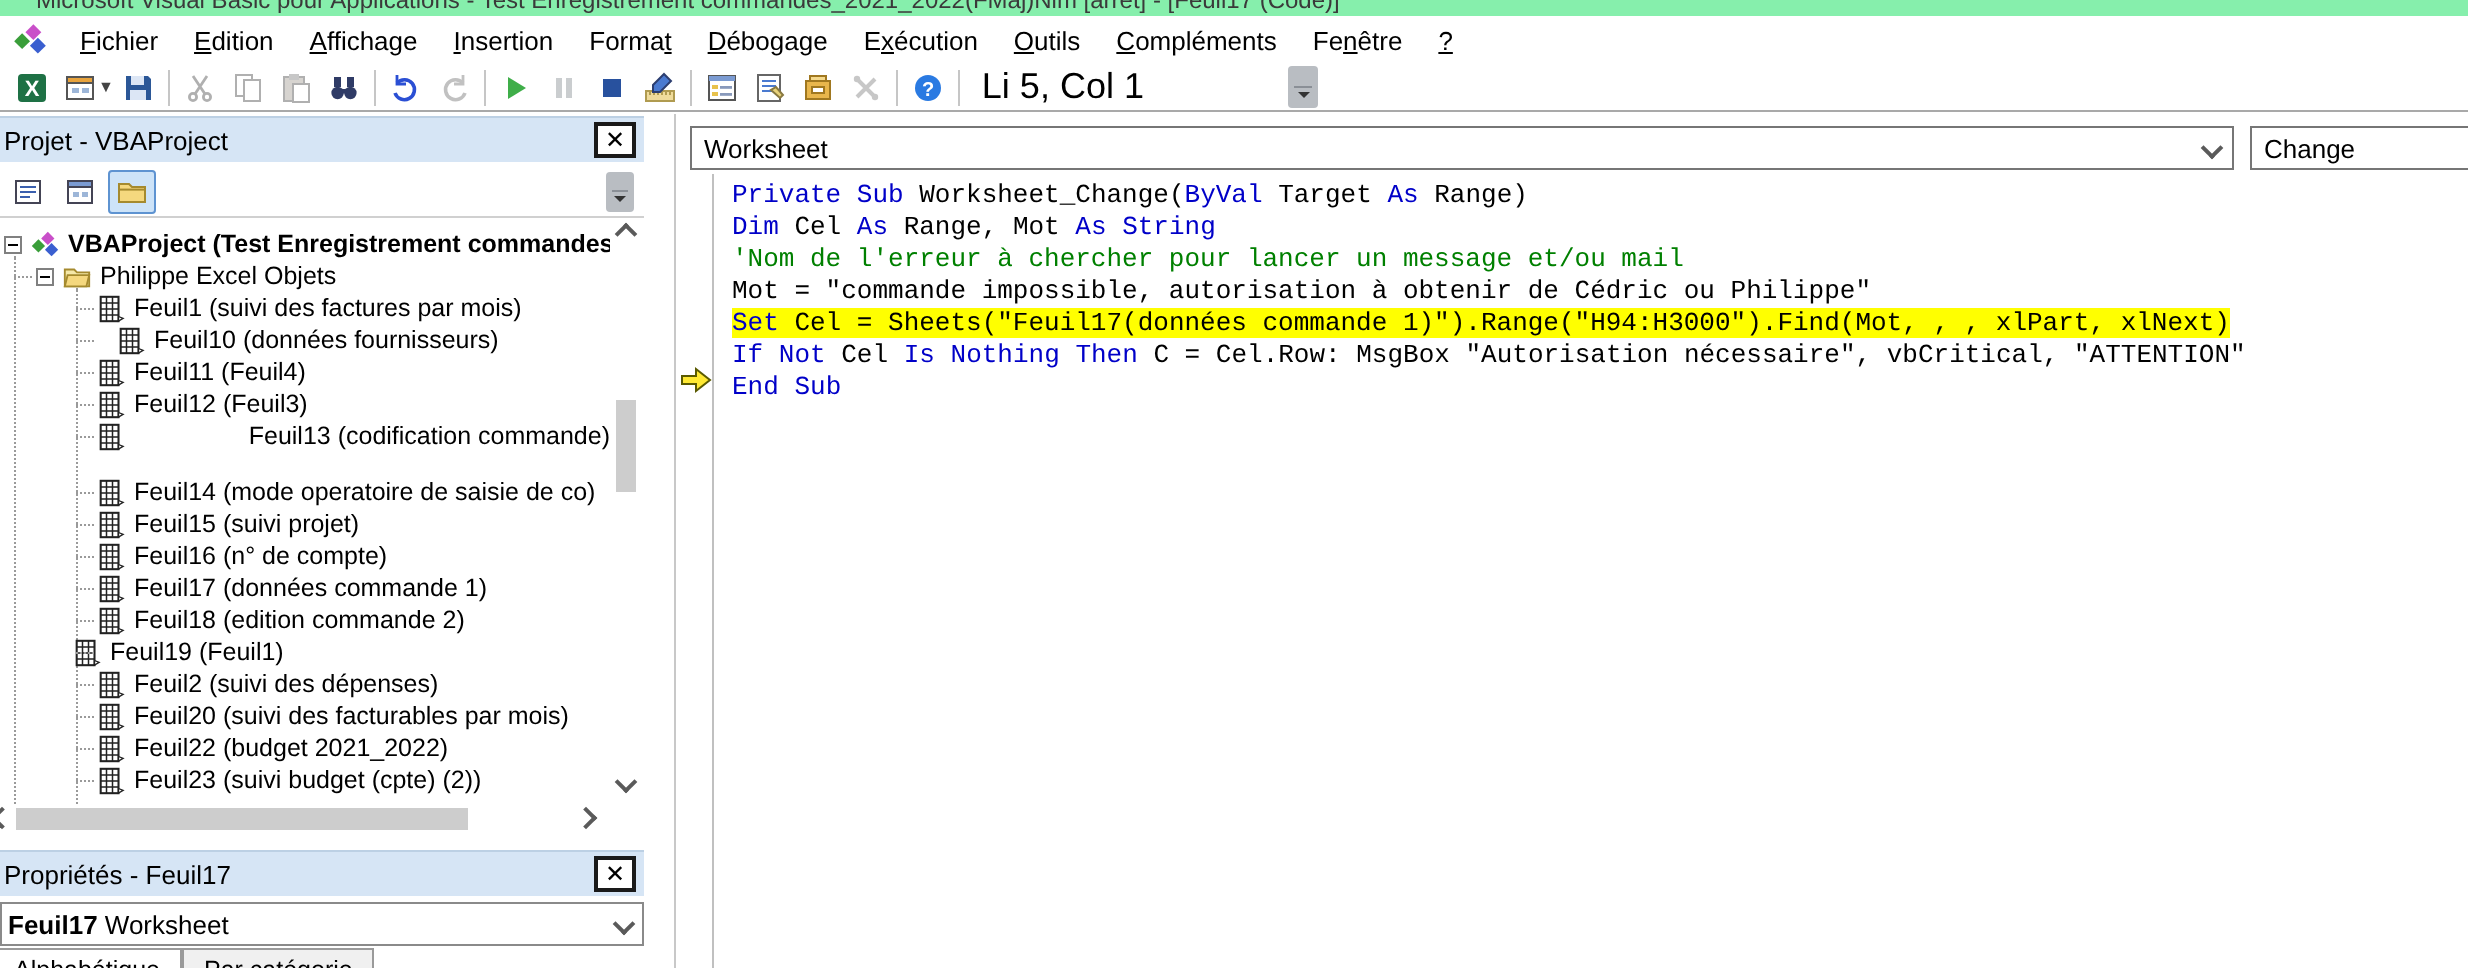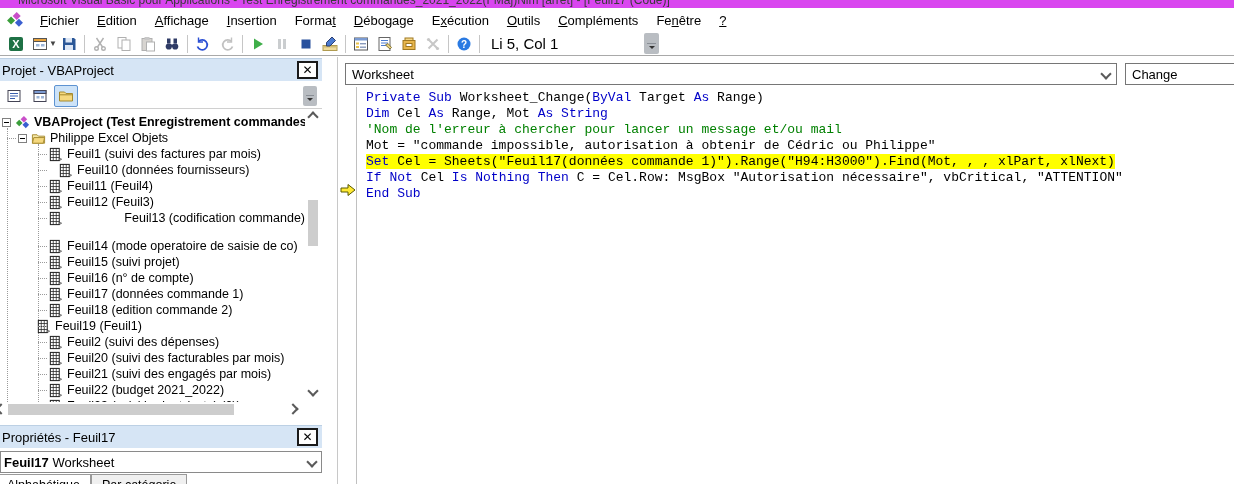--- a/index.html
+++ b/index.html
@@ -1,38 +1,38 @@
 <!DOCTYPE html>
 <html><head>
 <meta charset="utf-8">
 <style>
   * { margin:0; padding:0; box-sizing:border-box; }
   html,body { width:1234px; height:484px; overflow:hidden; background:#fff;
               font-family:"Liberation Sans","DejaVu Sans",sans-serif; }
 
   
-  #titlebar { position:absolute; left:0; top:0; width:1234px; height:8px; overflow:hidden; background:#d946ef; }
+  #titlebar { position:absolute; left:0; top:0; width:1234px; height:8px; overflow:hidden; background:#86efac; }
   #titlebar .t { margin-top:-7px; margin-left:18px; font-size:12px; color:#3a3a3a; white-space:nowrap; }
 
   
   #menubar { position:absolute; left:0; top:8px; width:1234px; height:24px; background:#fff;
              display:flex; align-items:center; font-size:13px; color:#000; }
   #app-logo { width:20px; height:18px; margin:0 6px 0 5px; }
   .menu-item { padding:2px 9px; white-space:nowrap; cursor:default; }
   .menu-item .u { text-decoration:underline; }
 
   
   #toolbar { position:absolute; left:0; top:32px; width:1234px; height:24px; background:#fff;
              display:flex; align-items:center; border-bottom:1px solid #a9a9a9; }
   .tbtn { width:24px; height:22px; display:flex; align-items:center; justify-content:center; }
   .tbtn svg { width:16px; height:16px; }
   .tbtn.disabled { opacity:.55; filter:grayscale(.8); }
   .tsep { width:1px; height:18px; background:#c6c6c6; margin:0 3px; }
   .tb-caret { font-size:8px; color:#444; margin-left:-3px; }
-  #tb-label { font-size:15px; color:#000; margin-left:8px; white-space:nowrap; }
+  #tb-label { font-size:18px; color:#000; margin-left:8px; white-space:nowrap; }
   #tb-overflow { position:absolute; left:644px; top:1px; width:15px; height:21px; background:#b9bdc2;
                  border-radius:2px; display:flex; flex-direction:column; align-items:center; justify-content:flex-end; }
   #tb-overflow .bar { width:9px; border-top:1px solid #8a8f96; margin-bottom:2px; }
   #tb-overflow .dn { width:0; height:0; border:3px solid transparent; border-top-color:#333; margin-bottom:2px; }
 
   
   .panel-header { position:absolute; left:0; width:322px; height:23px; background:#d6e5f5;
                   display:flex; align-items:center; font-size:13px; color:#000;
                   border-top:1px solid #bcd0e4; }
   .panel-header .pt { margin-left:-4px; padding-left:6px; white-space:nowrap; overflow:hidden; }
@@ -469,31 +469,20 @@
     </div>
     <div class="tree-row" style="padding-left: 48px;">
       <span class="stub" style="left: 38px; width: 9px;"></span>
       <span style="display: flex;">
         <svg viewBox="0 0 16 16">
           <rect x="2.5" y="1.5" width="9.5" height="13" fill="#fff" stroke="#222" stroke-width="1.1"></rect>
           <path d="M2.5 4.8h9.5 M2.5 8h9.5 M2.5 11.2h9.5 M5.6 1.5v13 M8.8 1.5v13" stroke="#222" stroke-width="0.8"></path>
           <path d="M12 12 l2.5 1 -2.5 1.5z" fill="#fff" stroke="#222" stroke-width="0.7"></path>
         </svg>
       </span>
-      <span class="lbl">Feuil21 (suivi des engagés par mois)</span>
-    </div>
-    <div class="tree-row" style="padding-left: 48px;">
-      <span class="stub" style="left: 38px; width: 9px;"></span>
-      <span style="display: flex;">
-        <svg viewBox="0 0 16 16">
-          <rect x="2.5" y="1.5" width="9.5" height="13" fill="#fff" stroke="#222" stroke-width="1.1"></rect>
-          <path d="M2.5 4.8h9.5 M2.5 8h9.5 M2.5 11.2h9.5 M5.6 1.5v13 M8.8 1.5v13" stroke="#222" stroke-width="0.8"></path>
-          <path d="M12 12 l2.5 1 -2.5 1.5z" fill="#fff" stroke="#222" stroke-width="0.7"></path>
-        </svg>
-      </span>
       <span class="lbl">Feuil22 (budget 2021_2022)</span>
     </div>
     <div class="tree-row" style="padding-left: 48px;">
       <span class="stub" style="left: 38px; width: 9px;"></span>
       <span style="display: flex;">
         <svg viewBox="0 0 16 16">
           <rect x="2.5" y="1.5" width="9.5" height="13" fill="#fff" stroke="#222" stroke-width="1.1"></rect>
           <path d="M2.5 4.8h9.5 M2.5 8h9.5 M2.5 11.2h9.5 M5.6 1.5v13 M8.8 1.5v13" stroke="#222" stroke-width="0.8"></path>
           <path d="M12 12 l2.5 1 -2.5 1.5z" fill="#fff" stroke="#222" stroke-width="0.7"></path>
         </svg>

